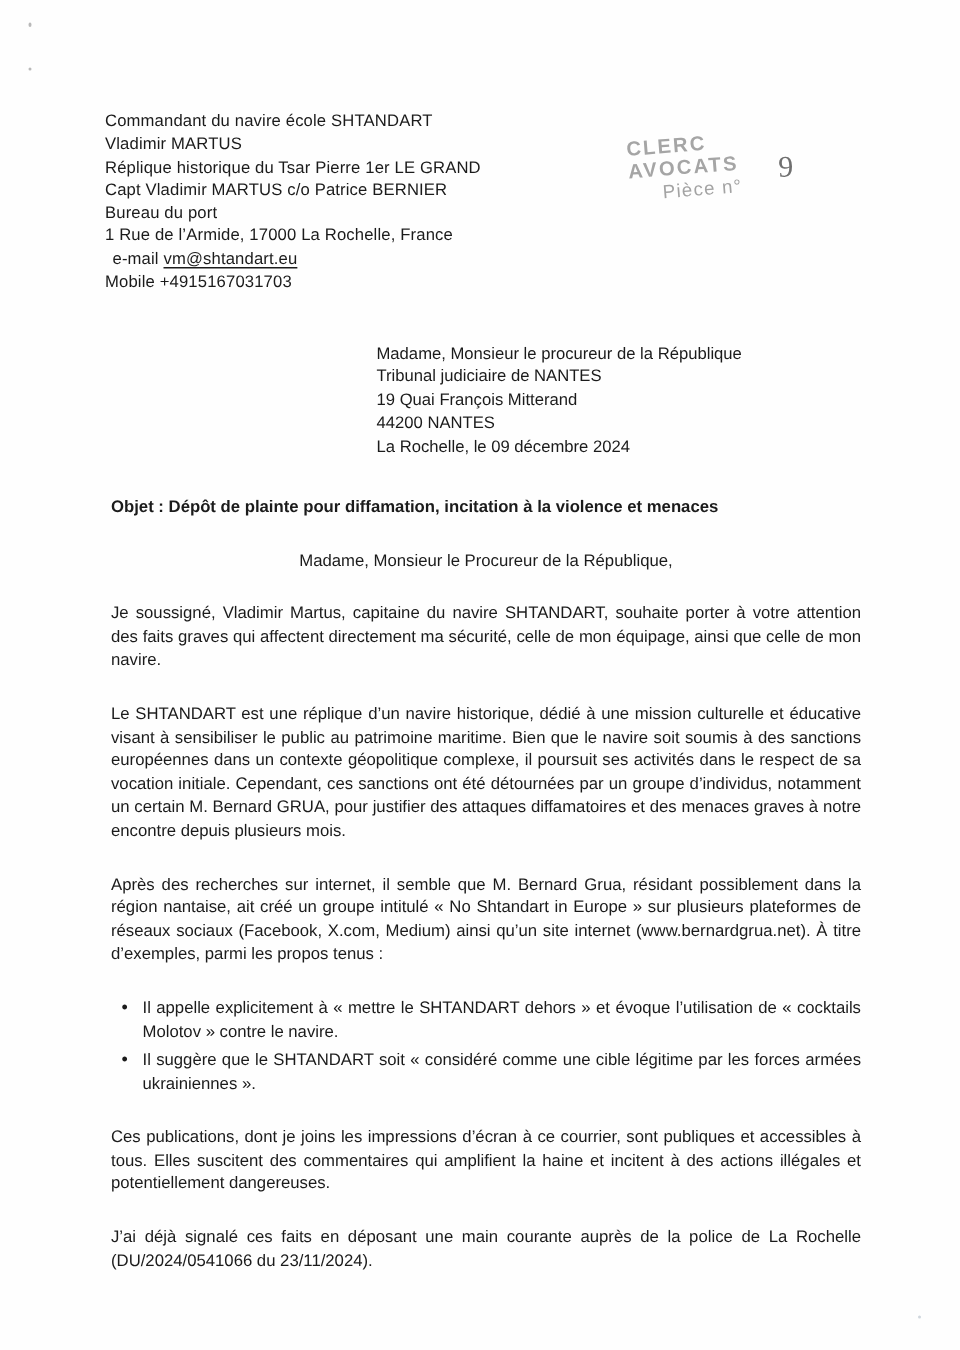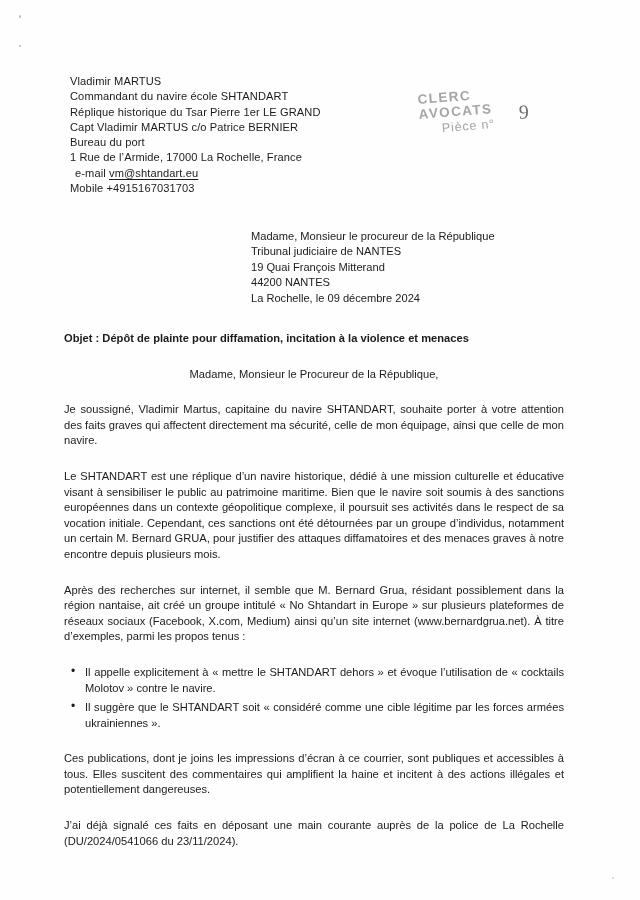--- a/index.html
+++ b/index.html
@@ -92,21 +92,21 @@
     left: 251px;
     top: 229px;
     font-size: 11.1px;
     line-height: 15.4px;
     white-space: nowrap;
   }
 
   
   .body {
     position: absolute;
-    left: 64px;
+    left: 74px;
     top: 331px;
     width: 500px;
     font-size: 11.15px;
     line-height: 15.6px;
     text-align: justify;
   }
   .subject {
     font-weight: bold;
     margin-bottom: 20px;
     text-align: left;
@@ -137,22 +137,22 @@
 </head>
 <body>
 
 <div class="page">
 
   <div class="speck s1"></div>
   <div class="speck s2"></div>
   <div class="speck s3"></div>
 
   <div class="sender">
+    <div>Commandant du navire école SHTANDART</div>
     <div>Vladimir MARTUS</div>
-    <div>Commandant du navire école SHTANDART</div>
     <div>Réplique historique du Tsar Pierre 1er LE GRAND</div>
     <div>Capt Vladimir MARTUS c/o Patrice BERNIER</div>
     <div>Bureau du port</div>
     <div>1 Rue de l’Armide, 17000 La Rochelle, France</div>
     <div class="indent"><span>e-mail</span>&nbsp;<span class="email-link">vm@shtandart.eu</span></div>
     <div>Mobile +4915167031703</div>
   </div>
 
   <div class="stamp">
     <div class="stamp-line1">CLERC AVOCATS</div>

